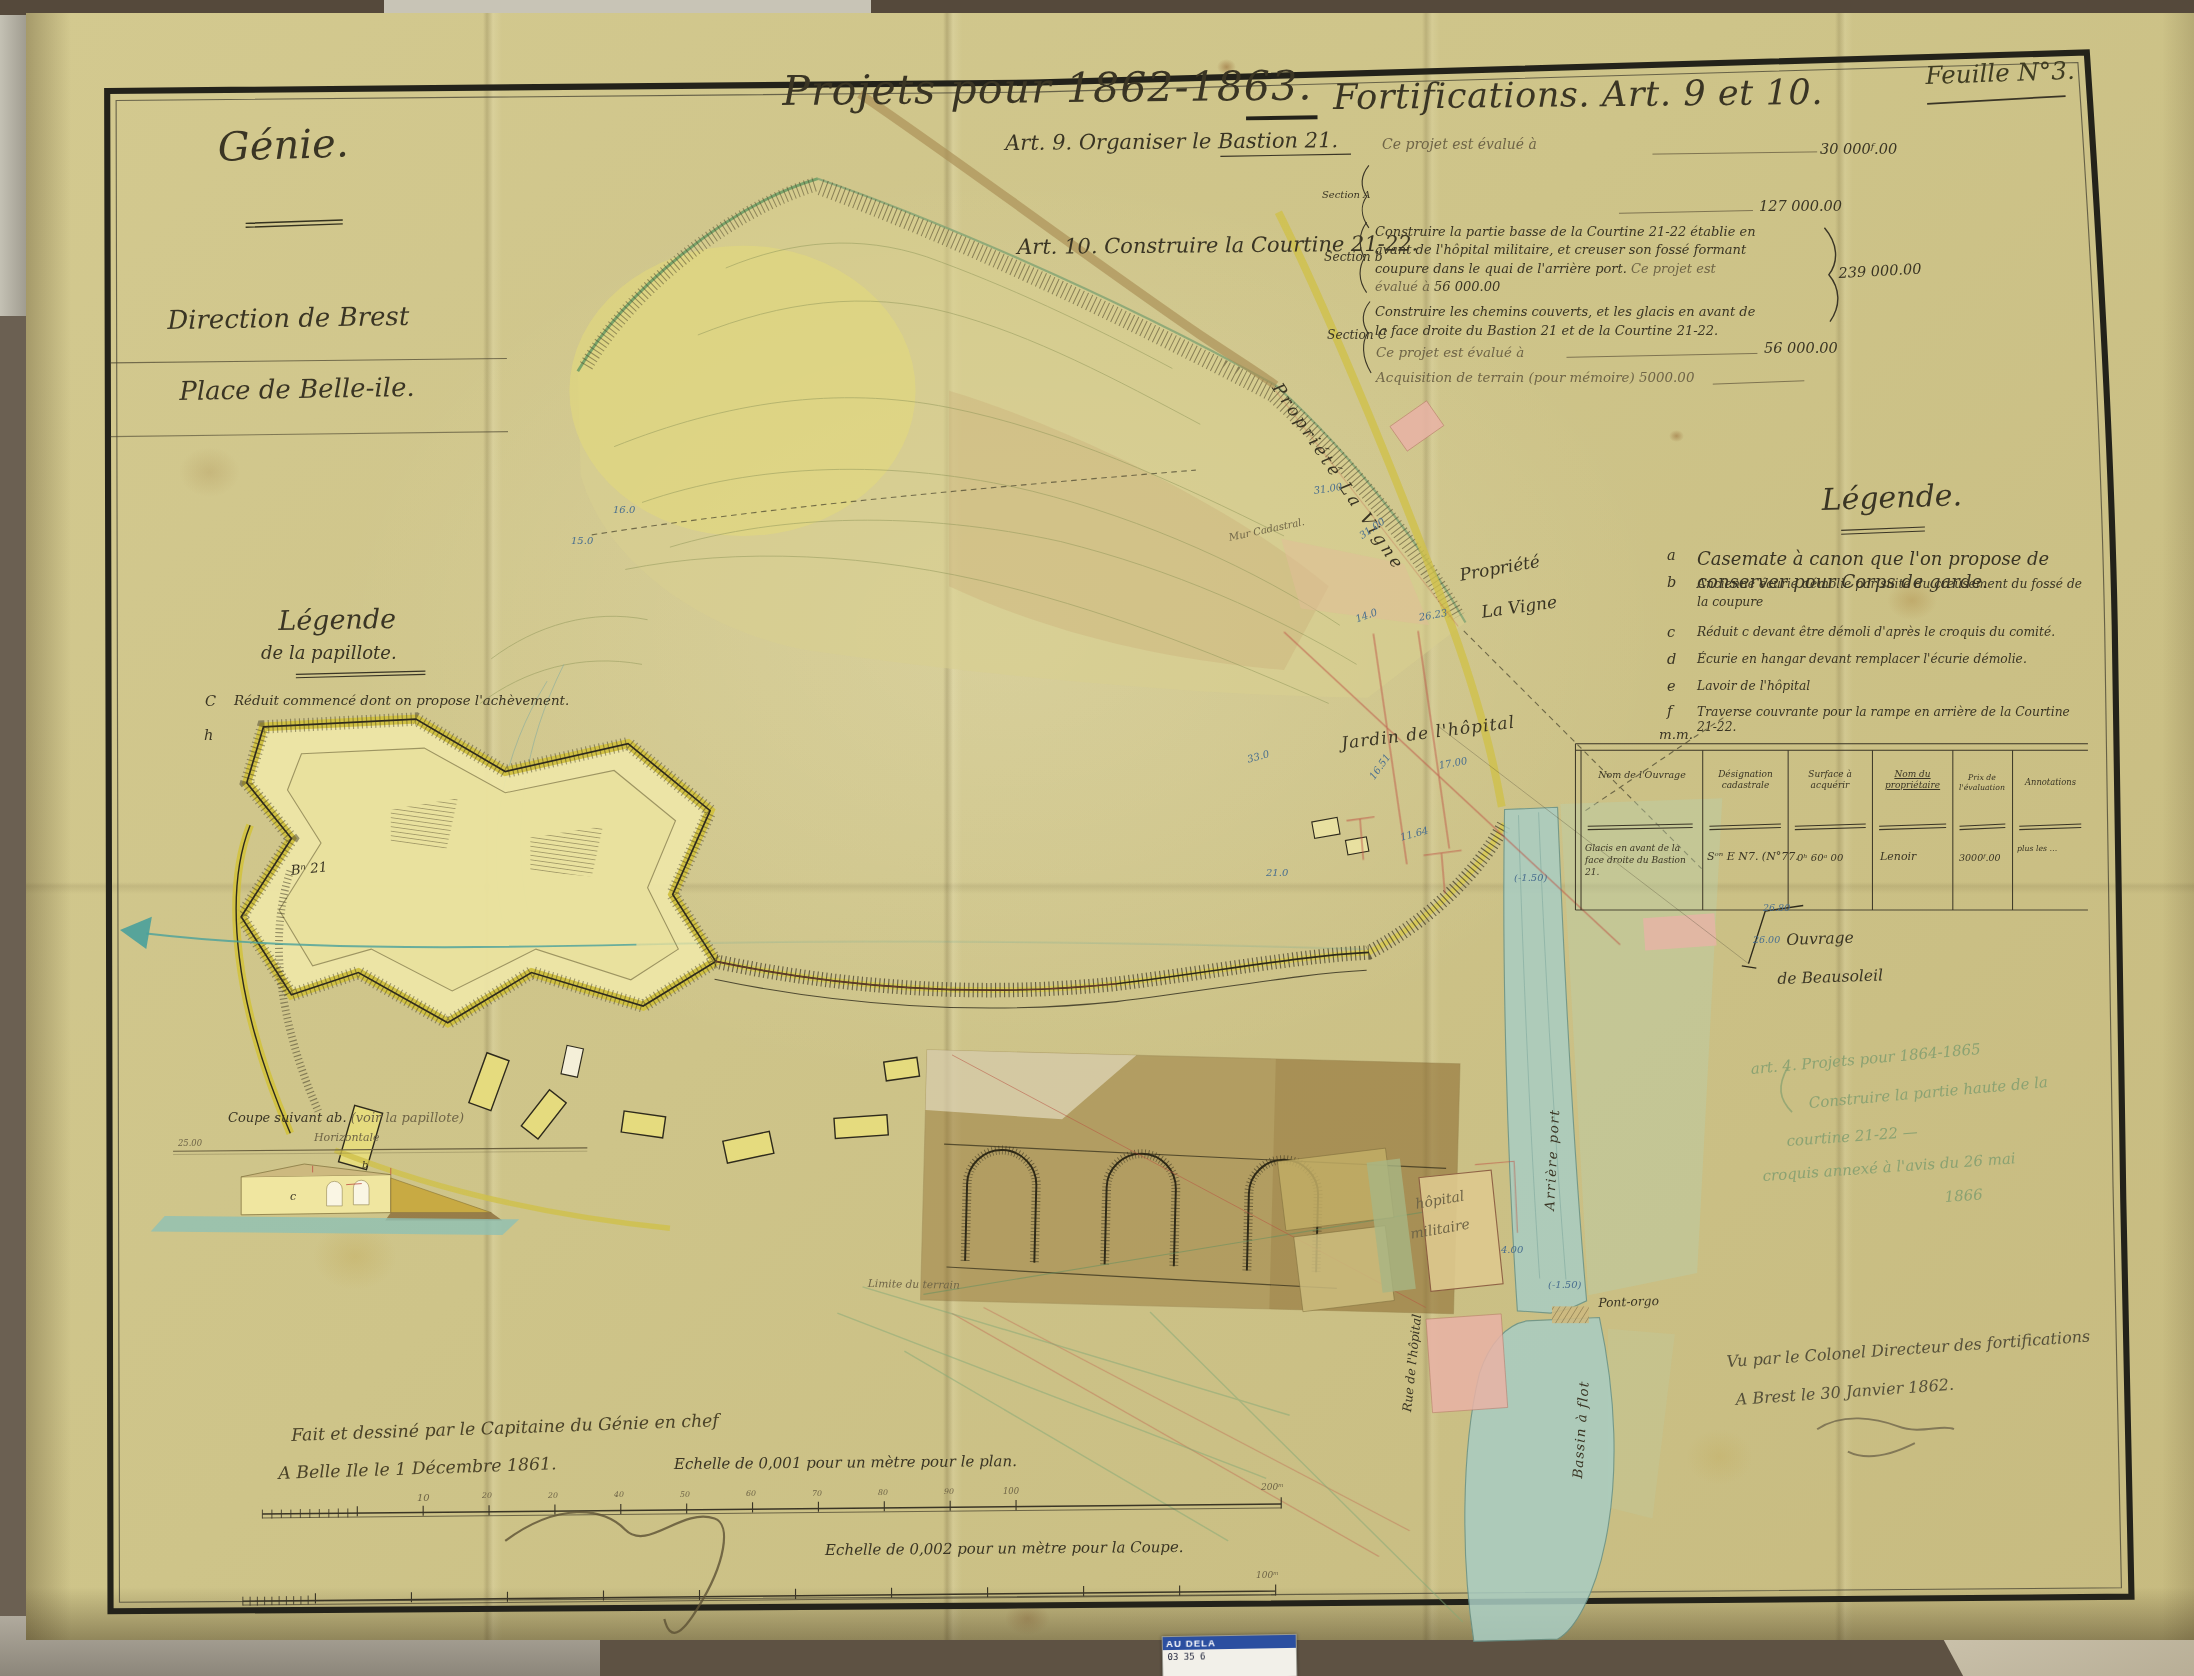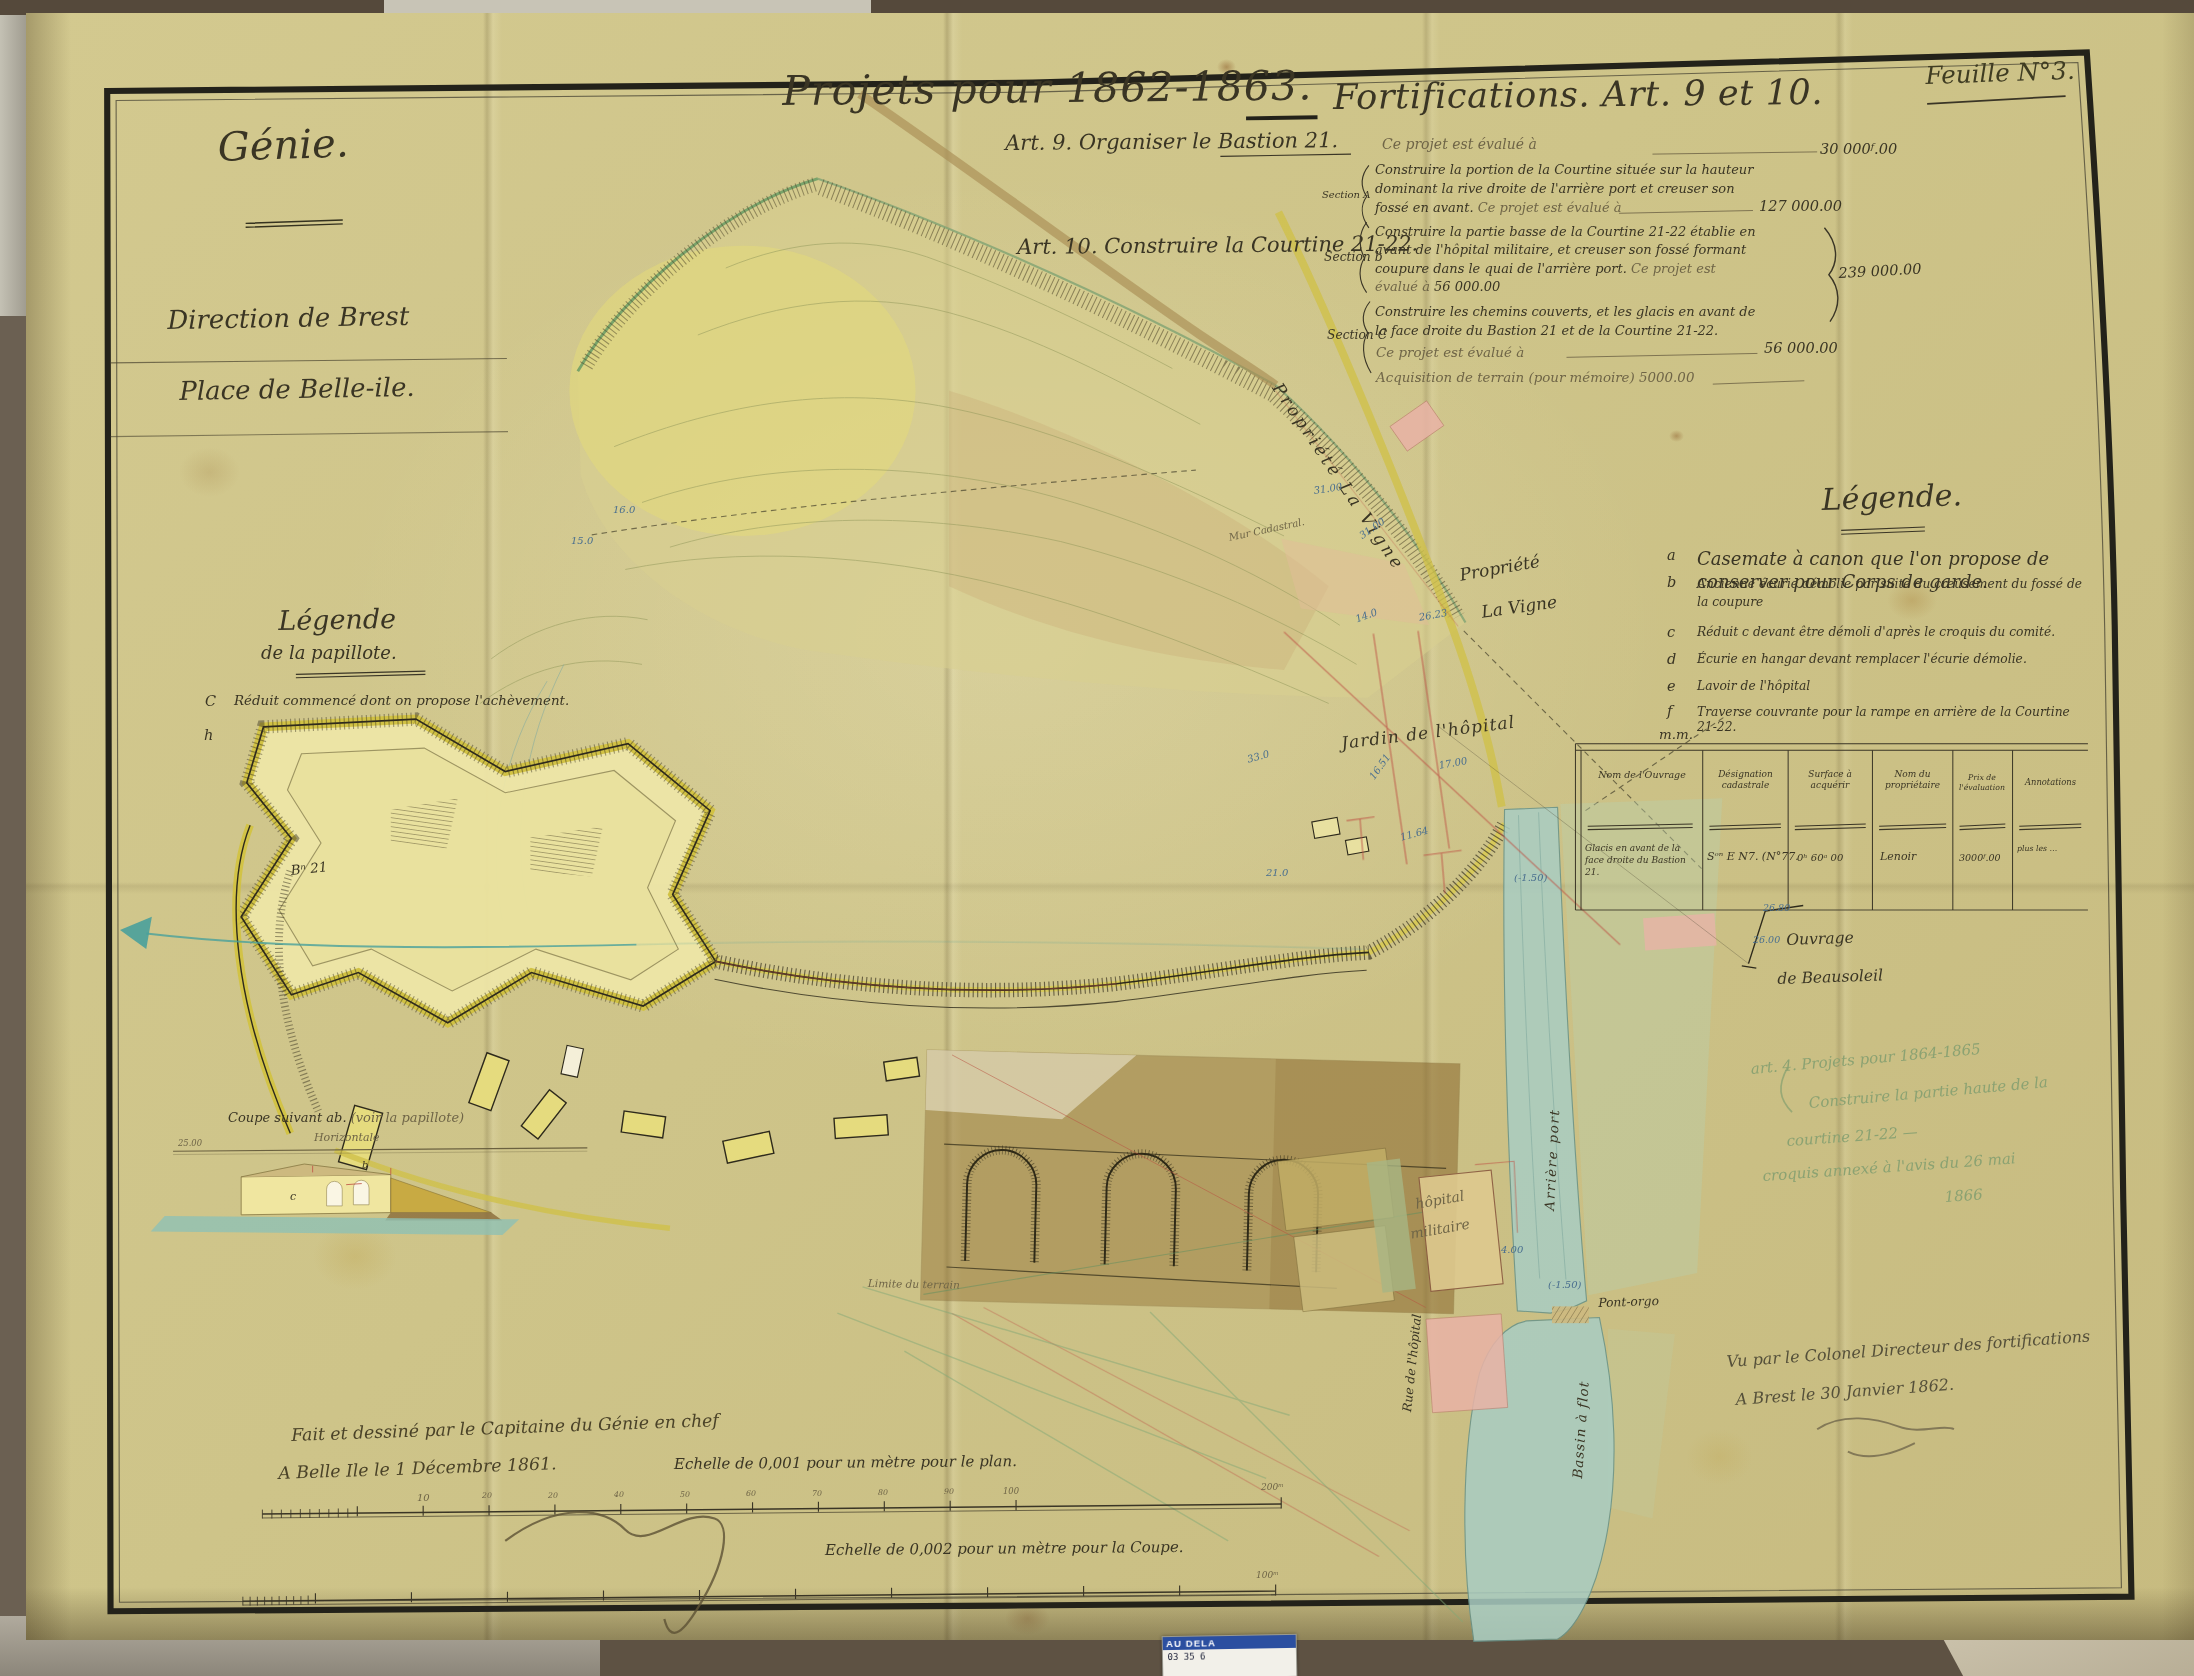--- a/index.html
+++ b/index.html
@@ -254,24 +254,20 @@
   <div class="lbl" style="left:179px;top:375px;font-size:26px;transform:rotate(-1deg);">Place de Belle-ile.</div>
   <div class="lbl" style="left:782px;top:66px;font-size:41px;transform:rotate(-0.6deg);letter-spacing:1.1px;">Projets pour 1862-1863.</div>
   <div class="lbl" style="left:1333px;top:76px;font-size:35px;transform:rotate(-0.6deg);letter-spacing:0.6px;">Fortifications. Art. 9 et 10.</div>
 
   <div class="lbl" style="left:1005px;top:130px;font-size:21px;transform:rotate(-0.5deg);">Art. 9. Organiser le Bastion 21.</div>
   <div class="lbl sep" style="left:1382px;top:136px;font-size:14px;">Ce projet est évalué à</div>
   <div class="lbl" style="left:1820px;top:140px;font-size:14.5px;">30 000ᶠ.00</div>
   <div class="lbl" style="left:1017px;top:234px;font-size:21px;transform:rotate(-0.5deg);">Art. 10. Construire la Courtine 21-22.</div>
 
   <div class="lbl" style="left:1322px;top:189px;font-size:10px;">Section A</div>
-  <div class="lbl wrap" style="left:1375px;top:161px;width:385px;font-size:13px;line-height:1.45;">
-    <span>Construire la portion de la Courtine située sur la hauteur dominant la rive droite de l'arrière port et creuser son fossé en avant.</span>
-    <span class="sep">Ce projet est évalué à</span>
-  </div>
   <div class="lbl" style="left:1759px;top:197px;font-size:14.5px;">127 000.00</div>
   <div class="lbl" style="left:1324px;top:250px;font-size:12.3px;">Section b</div>
   <div class="lbl wrap" style="left:1375px;top:223px;width:385px;font-size:13px;line-height:1.42;">
     <span>Construire la partie basse de la Courtine 21-22 établie en avant de l'hôpital militaire, et creuser son fossé formant coupure dans le quai de l'arrière port.</span>
     <span class="sep">Ce projet est évalué à</span>
     <span>56 000.00</span>
   </div>
   <div class="lbl" style="left:1838px;top:264px;font-size:14.5px;transform:rotate(-3deg);">239 000.00</div>
   <div class="lbl" style="left:1327px;top:328px;font-size:12.3px;">Section C</div>
   <div class="lbl wrap" style="left:1375px;top:303px;width:385px;font-size:13px;line-height:1.45;">
@@ -298,21 +294,21 @@
 
   <div class="lbl" style="left:278px;top:604px;font-size:27px;transform:rotate(-1deg);">Légende</div>
   <div class="lbl" style="left:261px;top:642px;font-size:18px;">de la papillote.</div>
   <div class="lbl" style="left:205px;top:692px;font-size:14.5px;">C</div>
   <div class="lbl wrap" style="left:234px;top:693px;width:357px;font-size:13.4px;">Réduit commencé dont on propose l'achèvement.</div>
   <div class="lbl" style="left:204px;top:726px;font-size:14.5px;">h</div>
 
   <div class="lbl wrap" style="left:1586px;top:769px;width:112px;font-size:9.5px;text-align:center;line-height:1.25;">Nom de l'Ouvrage</div>
   <div class="lbl wrap" style="left:1707px;top:769px;width:77px;font-size:9px;text-align:center;line-height:1.25;">Désignation cadastrale</div>
   <div class="lbl wrap" style="left:1792px;top:769px;width:76px;font-size:9px;text-align:center;line-height:1.25;">Surface à acquérir</div>
-  <div class="lbl wrap" style="left:1876px;top:769px;width:73px;font-size:9px;text-align:center;line-height:1.25;">Nom du propriétaire</div>
+  <div class="lbl wrap" style="left:1876px;top:769px;width:73px;font-size:9px;text-align:center;line-height:1.25;text-decoration:underline;">Nom du propriétaire</div>
   <div class="lbl wrap" style="left:1955px;top:773px;width:54px;font-size:7.8px;text-align:center;line-height:1.25;">Prix de l'évaluation</div>
   <div class="lbl wrap" style="left:2017px;top:777px;width:67px;font-size:8.4px;text-align:center;">Annotations</div>
   <div class="lbl wrap" style="left:1585px;top:842px;width:114px;font-size:9px;line-height:1.35;">Glacis en avant de la face droite du Bastion 21.</div>
   <div class="lbl" style="left:1707px;top:850px;font-size:11px;">Sᵒⁿ E N7. (N°77.</div>
   <div class="lbl" style="left:1797px;top:852px;font-size:10px;">0ʰ 60ᵃ 00</div>
   <div class="lbl" style="left:1880px;top:850px;font-size:11px;">Lenoir</div>
   <div class="lbl" style="left:1959px;top:852px;font-size:9.5px;">3000ᶠ.00</div>
   <div class="lbl wrap" style="left:2017px;top:844px;width:70px;font-size:7.8px;line-height:1.3;">plus les …</div>
 
   <div class="lbl" style="left:1285px;top:379px;font-size:17px;letter-spacing:3.3px;transform:rotate(56deg);">Propriété La Vigne</div>

